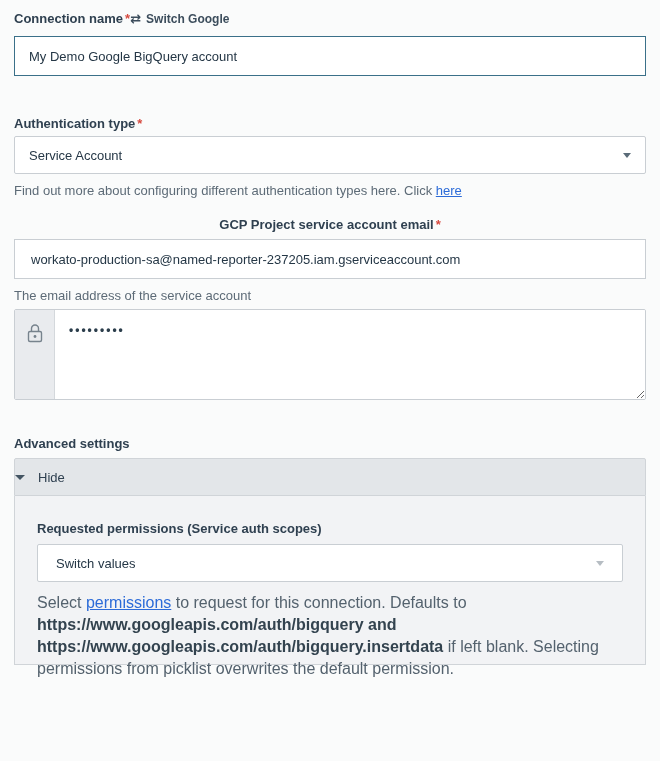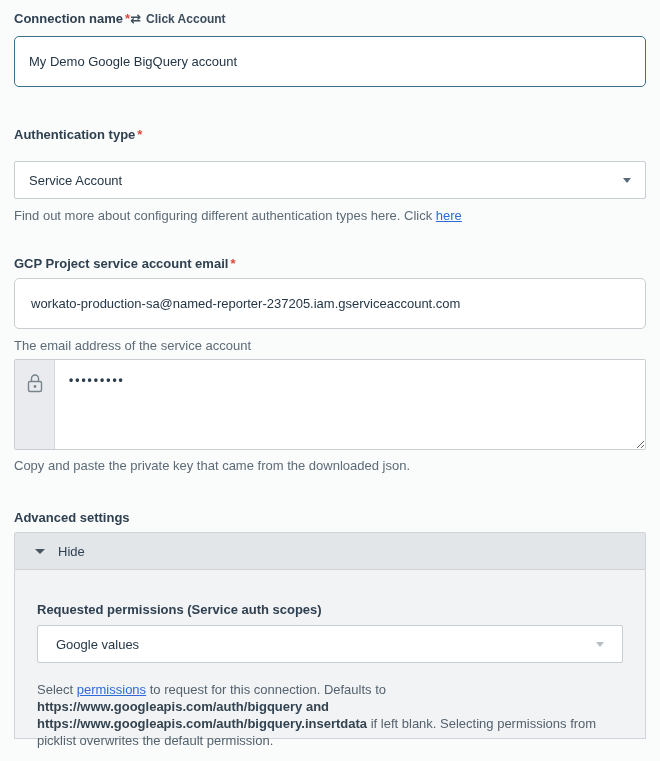--- a/index.html
+++ b/index.html
@@ -17,36 +17,36 @@
   .req { color: #d6493f; font-weight: 700; margin-left: 2px; }
 
   .switch-link {
     display: inline-flex; align-items: center; gap: 5px;
     font-size: 12px; font-weight: 700; color: #3c4d5c;
     text-decoration: none; cursor: pointer;
   }
   .swap-glyph { font-size: 13px; line-height: 12px; color: #3c4d5c; }
 
   .text-input {
-    width: 100%; height: 51px; margin-top: 9px;
-    border: 1px solid #c9ced3; border-radius: 5px;
+    width: 100%; height: 40px; margin-top: 9px;
+    border: 1px solid #c9ced3; border-radius: 0;
     background: #ffffff; padding: 0 14px;
     font-family: "Liberation Sans", "DejaVu Sans", sans-serif;
     font-size: 13px; color: #253746; outline: none;
   }
   .text-input.focused { border: 1.5px solid #3a7089; }
 
   .hint { margin-top: 7px; font-size: 13px; line-height: 16px; color: #5d6b77; }
   .hint .link, a.link { color: #2c6bd8; text-decoration: underline; cursor: pointer; }
 
   .sec-label { margin-top: 40px; }
-  .sec-label-26 { margin-top: 32px; }
+  .sec-label-26 { margin-top: 18px; text-align: center; }
 
   .select-box {
-    margin-top: 18px; width: 100%; height: 38px;
+    margin-top: 4px; width: 100%; height: 38px;
     border: 1px solid #c9ced3; border-radius: 2px; background: #ffffff;
     display: flex; align-items: center; justify-content: space-between;
     padding: 0 14px; cursor: pointer;
   }
   .select-box .sel-text { font-size: 13px; color: #253746; }
   .caret {
     width: 0; height: 0;
     border-left: 4px solid transparent; border-right: 4px solid transparent;
     border-top: 5px solid #5a6b78;
   }
@@ -66,49 +66,49 @@
     background: #ffffff; padding: 13px 14px;
     font-family: "Liberation Sans", "DejaVu Sans", sans-serif;
     font-size: 12px; font-weight: 700; letter-spacing: 2px; color: #2c3e4c;
   }
   .hint-2line { margin-top: 7px; font-size: 13px; line-height: 17px; color: #5d6b77; }
 
   .adv-heading { margin-top: 36px; font-size: 13px; font-weight: 700; color: #2f4050; line-height: 16px; }
   .adv-toggle {
     margin-top: 6px; height: 38px; background: #e3e6e9;
     border: 1px solid #d0d4d8; border-radius: 2px 2px 0 0;
-    display: flex; align-items: center; padding-left: 20px; cursor: pointer;
+    display: flex; align-items: center; cursor: pointer;
   }
   .caret-hide {
     width: 0; height: 0;
     border-left: 5px solid transparent; border-right: 5px solid transparent;
     border-top: 5px solid #445563; margin-right: 13px;
   }
   .adv-toggle .toggle-label { font-size: 13px; color: #2f4050; }
 
   .adv-panel {
     height: 169px; background: #f2f3f5;
     border: 1px solid #d0d4d8; border-top: none;
-    padding: 32px 22px 12px 22px;
+    padding: 25px 22px 12px 22px;
   }
   .adv-panel .select-box { margin-top: 7px; padding: 0 18px; }
-  .panel-hint { margin-top: 18px; font-size: 13px; line-height: 17px; color: #54626e; }
+  .panel-hint { margin-top: 10px; font-size: 16px; line-height: 22px; color: #54626e; }
   .panel-hint b { color: #33434f; }
 </style>
 </head>
 <body>
 
 <div class="page">
 
   
   <div class="label-row">
     <div class="field-label"><span>Connection name</span><span class="req">*</span></div>
     <a class="switch-link">
         <span class="swap-glyph">⇄</span>
-        <span>Click Account</span>
+        <span>Switch Google</span>
       </a>
   </div>
   <input class="text-input focused" type="text" value="My Demo Google BigQuery account" style="">
 
   
   <div class="field-label sec-label"><span>Authentication type</span><span class="req">*</span></div>
   <div class="select-box">
       <span class="sel-text">Service Account</span>
       <span class="caret"></span>
     </div>
@@ -124,31 +124,30 @@
     <div class="pk-lock">
       <svg width="20" height="24" viewBox="0 0 20 24" fill="none">
         <rect x="3.5" y="9.5" width="13" height="10" rx="1.5" stroke="#77838d" stroke-width="1.4"></rect>
         <path d="M6.5 9.5 V6.5 a3.5 3.5 0 0 1 7 0 V9.5" stroke="#77838d" stroke-width="1.4" fill="none"></path>
         <circle cx="10" cy="14.5" r="1.4" fill="#77838d"></circle>
       </svg>
     </div>
     <textarea class="pk-input" spellcheck="false" style="">•••••••••</textarea>
   </div>
   <div class="hint-2line">
-    <div>Copy and paste the private key that came from the downloaded json.</div>
   </div>
 
   
   <div class="adv-heading">Advanced settings</div>
   <div class="adv-toggle">
       <span class="caret-hide"></span>
       <span class="toggle-label">Hide</span>
     </div>
   <div class="adv-panel">
     <div class="field-label">Requested permissions (Service auth scopes)</div>
     <div class="select-box">
-        <span class="sel-text">Google values</span>
+        <span class="sel-text">Switch values</span>
         <span class="caret light"></span>
       </div>
     <div class="panel-hint"><span>Select </span><a class="link">permissions</a><span> to request for this connection. Defaults to </span><b>https://www.googleapis.com/auth/bigquery and https://www.googleapis.com/auth/bigquery.insertdata</b><span> if left blank. Selecting permissions from picklist overwrites the default permission.</span></div>
   </div>
 
 </div>
 
 </body></html>

